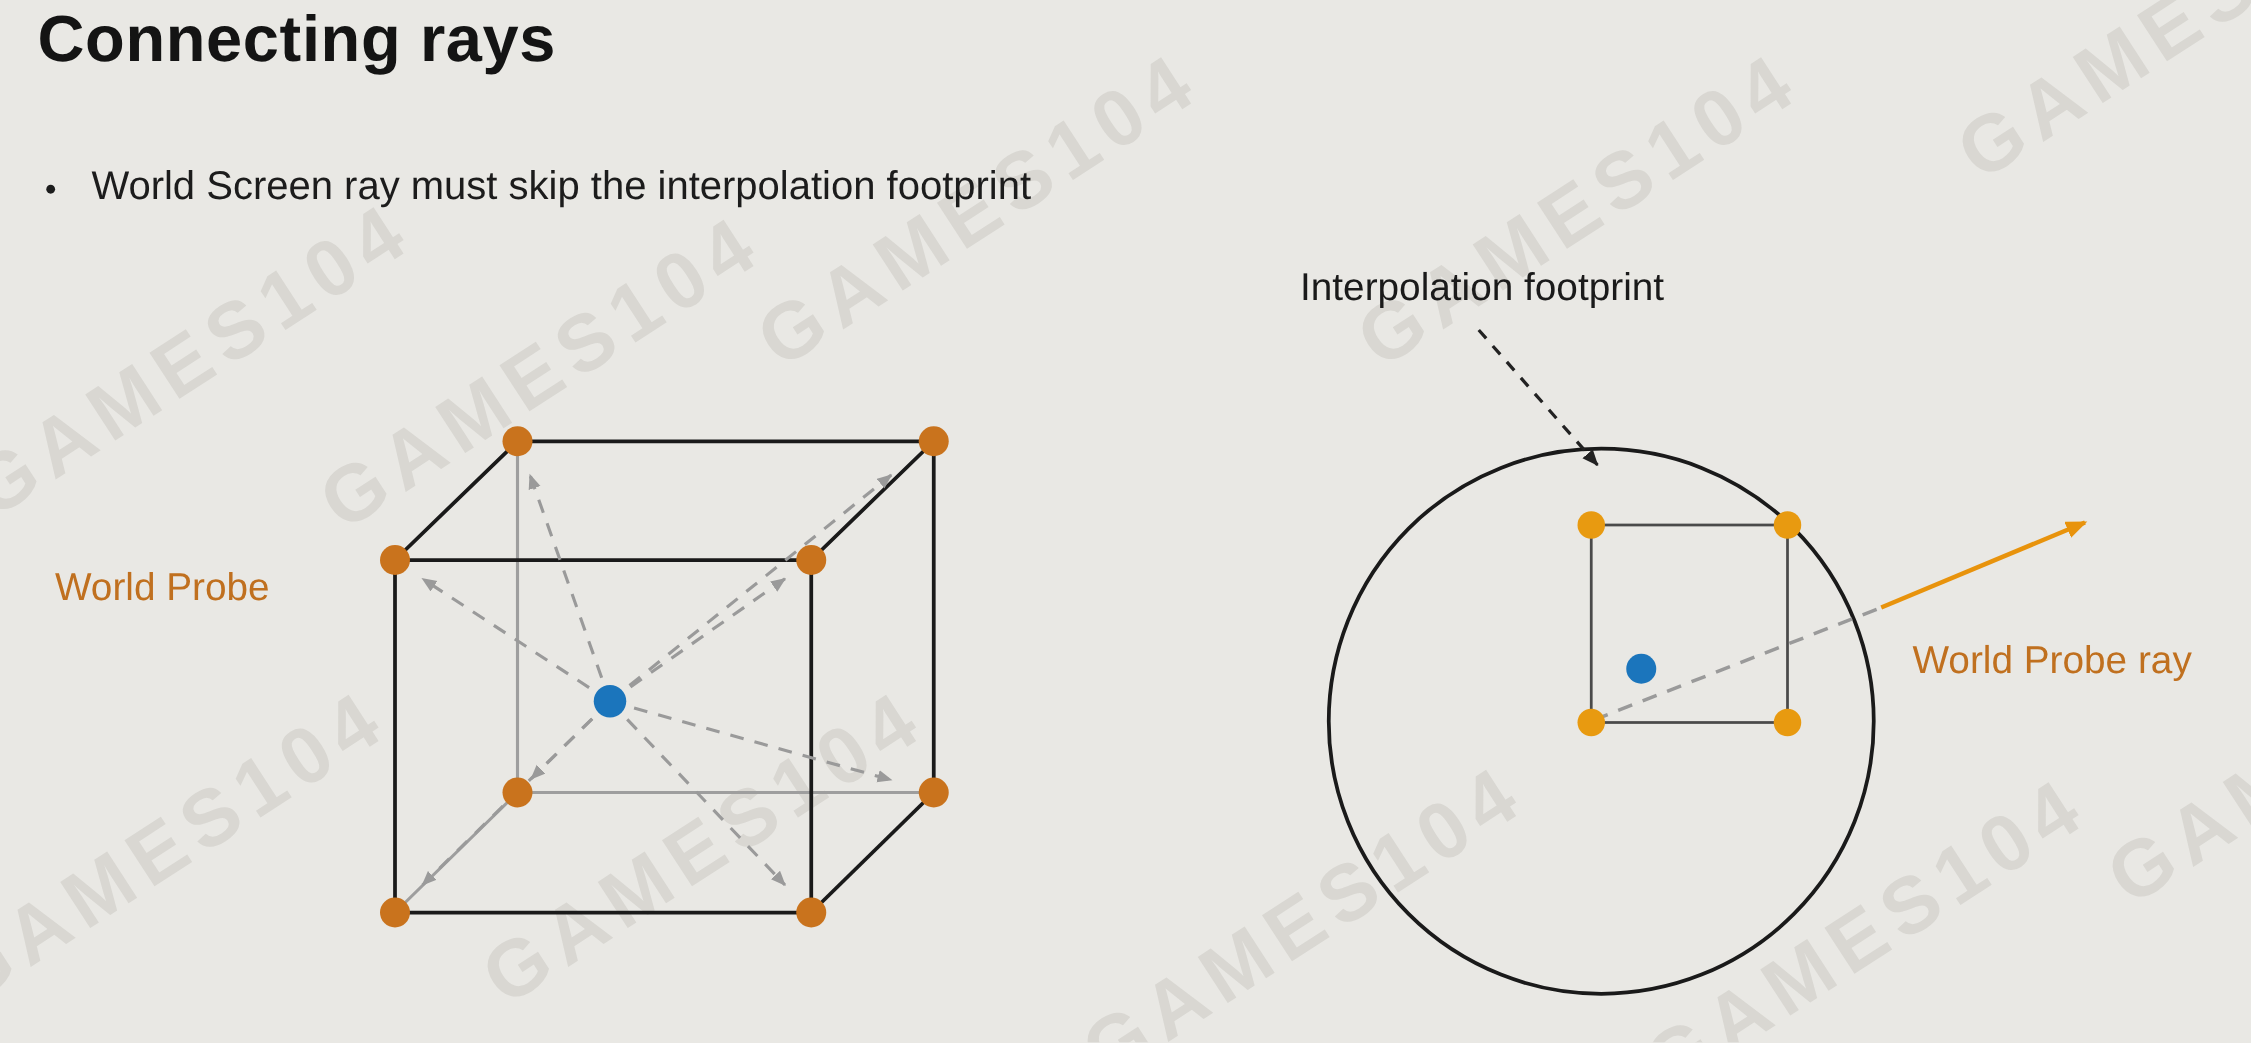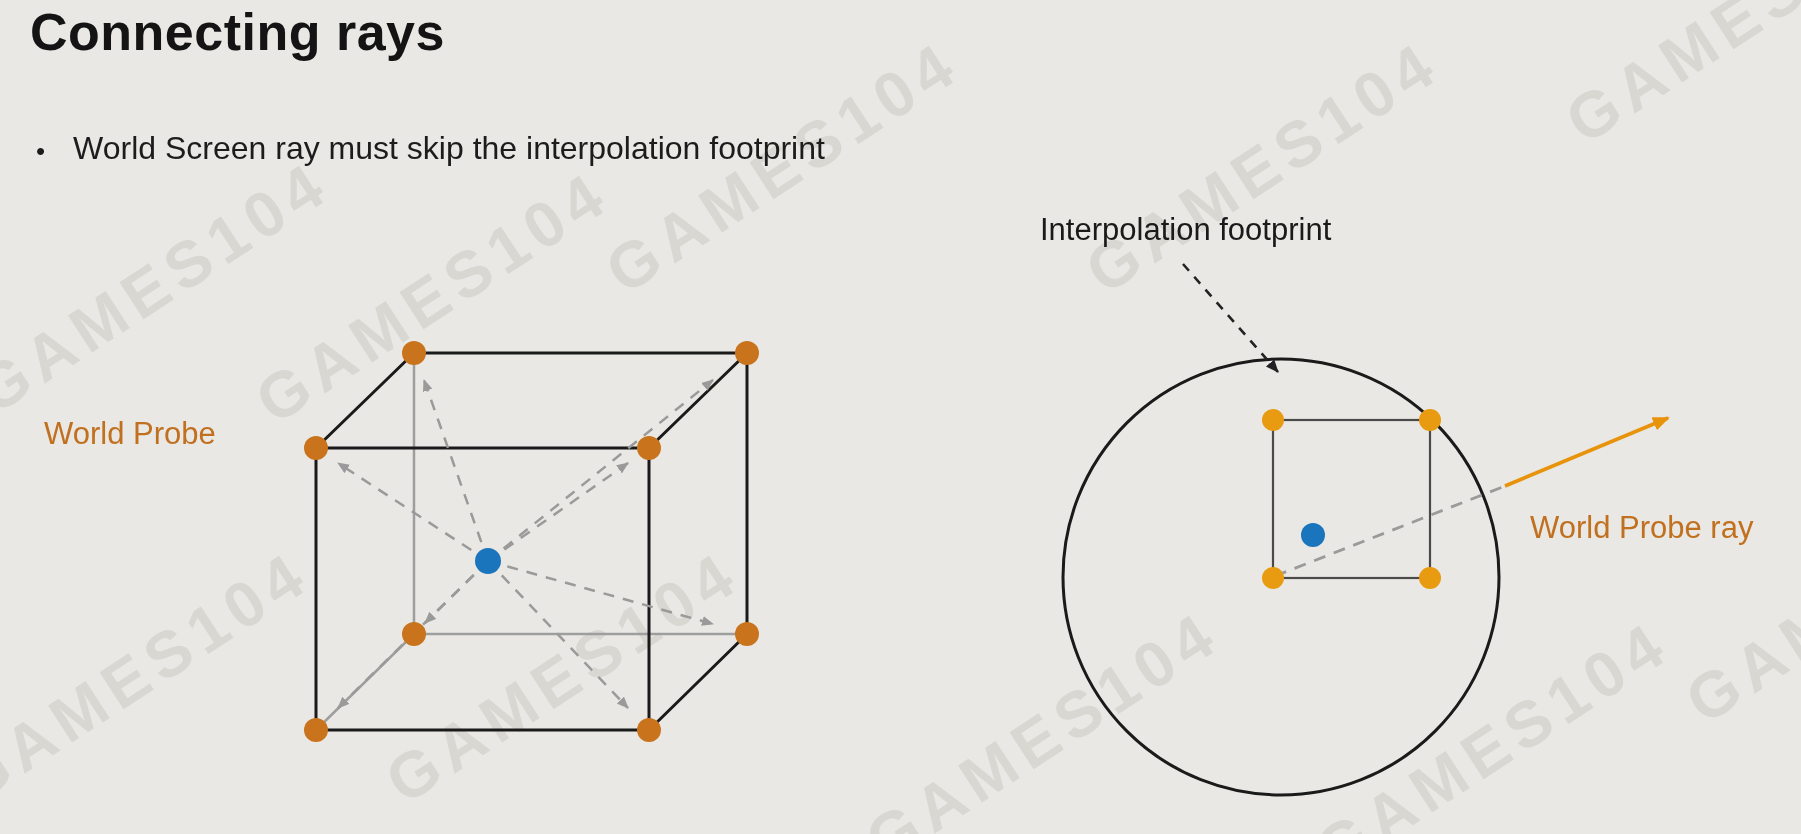--- a/index.html
+++ b/index.html
@@ -149,17 +149,17 @@
 
       <circle class="dot-square" cx="1273" cy="420" r="11"></circle>
       <circle class="dot-square" cx="1430" cy="420" r="11"></circle>
       <circle class="dot-square" cx="1273" cy="578" r="11"></circle>
       <circle class="dot-square" cx="1430" cy="578" r="11"></circle>
 
       <circle class="dot-blue" cx="1313" cy="535" r="12"></circle>
     </g>
   </svg>
 
-  <div class="label orange" style="left:44px;top:416px;">World Probe</div>
+  <div class="label orange" style="left:44px;top:452px;">World Probe</div>
   <div class="label" style="left:1040px;top:212px;">Interpolation footprint</div>
   <div class="label orange" style="left:1530px;top:510px;">World Probe ray</div>
 
 </div>
 
 </body></html>

